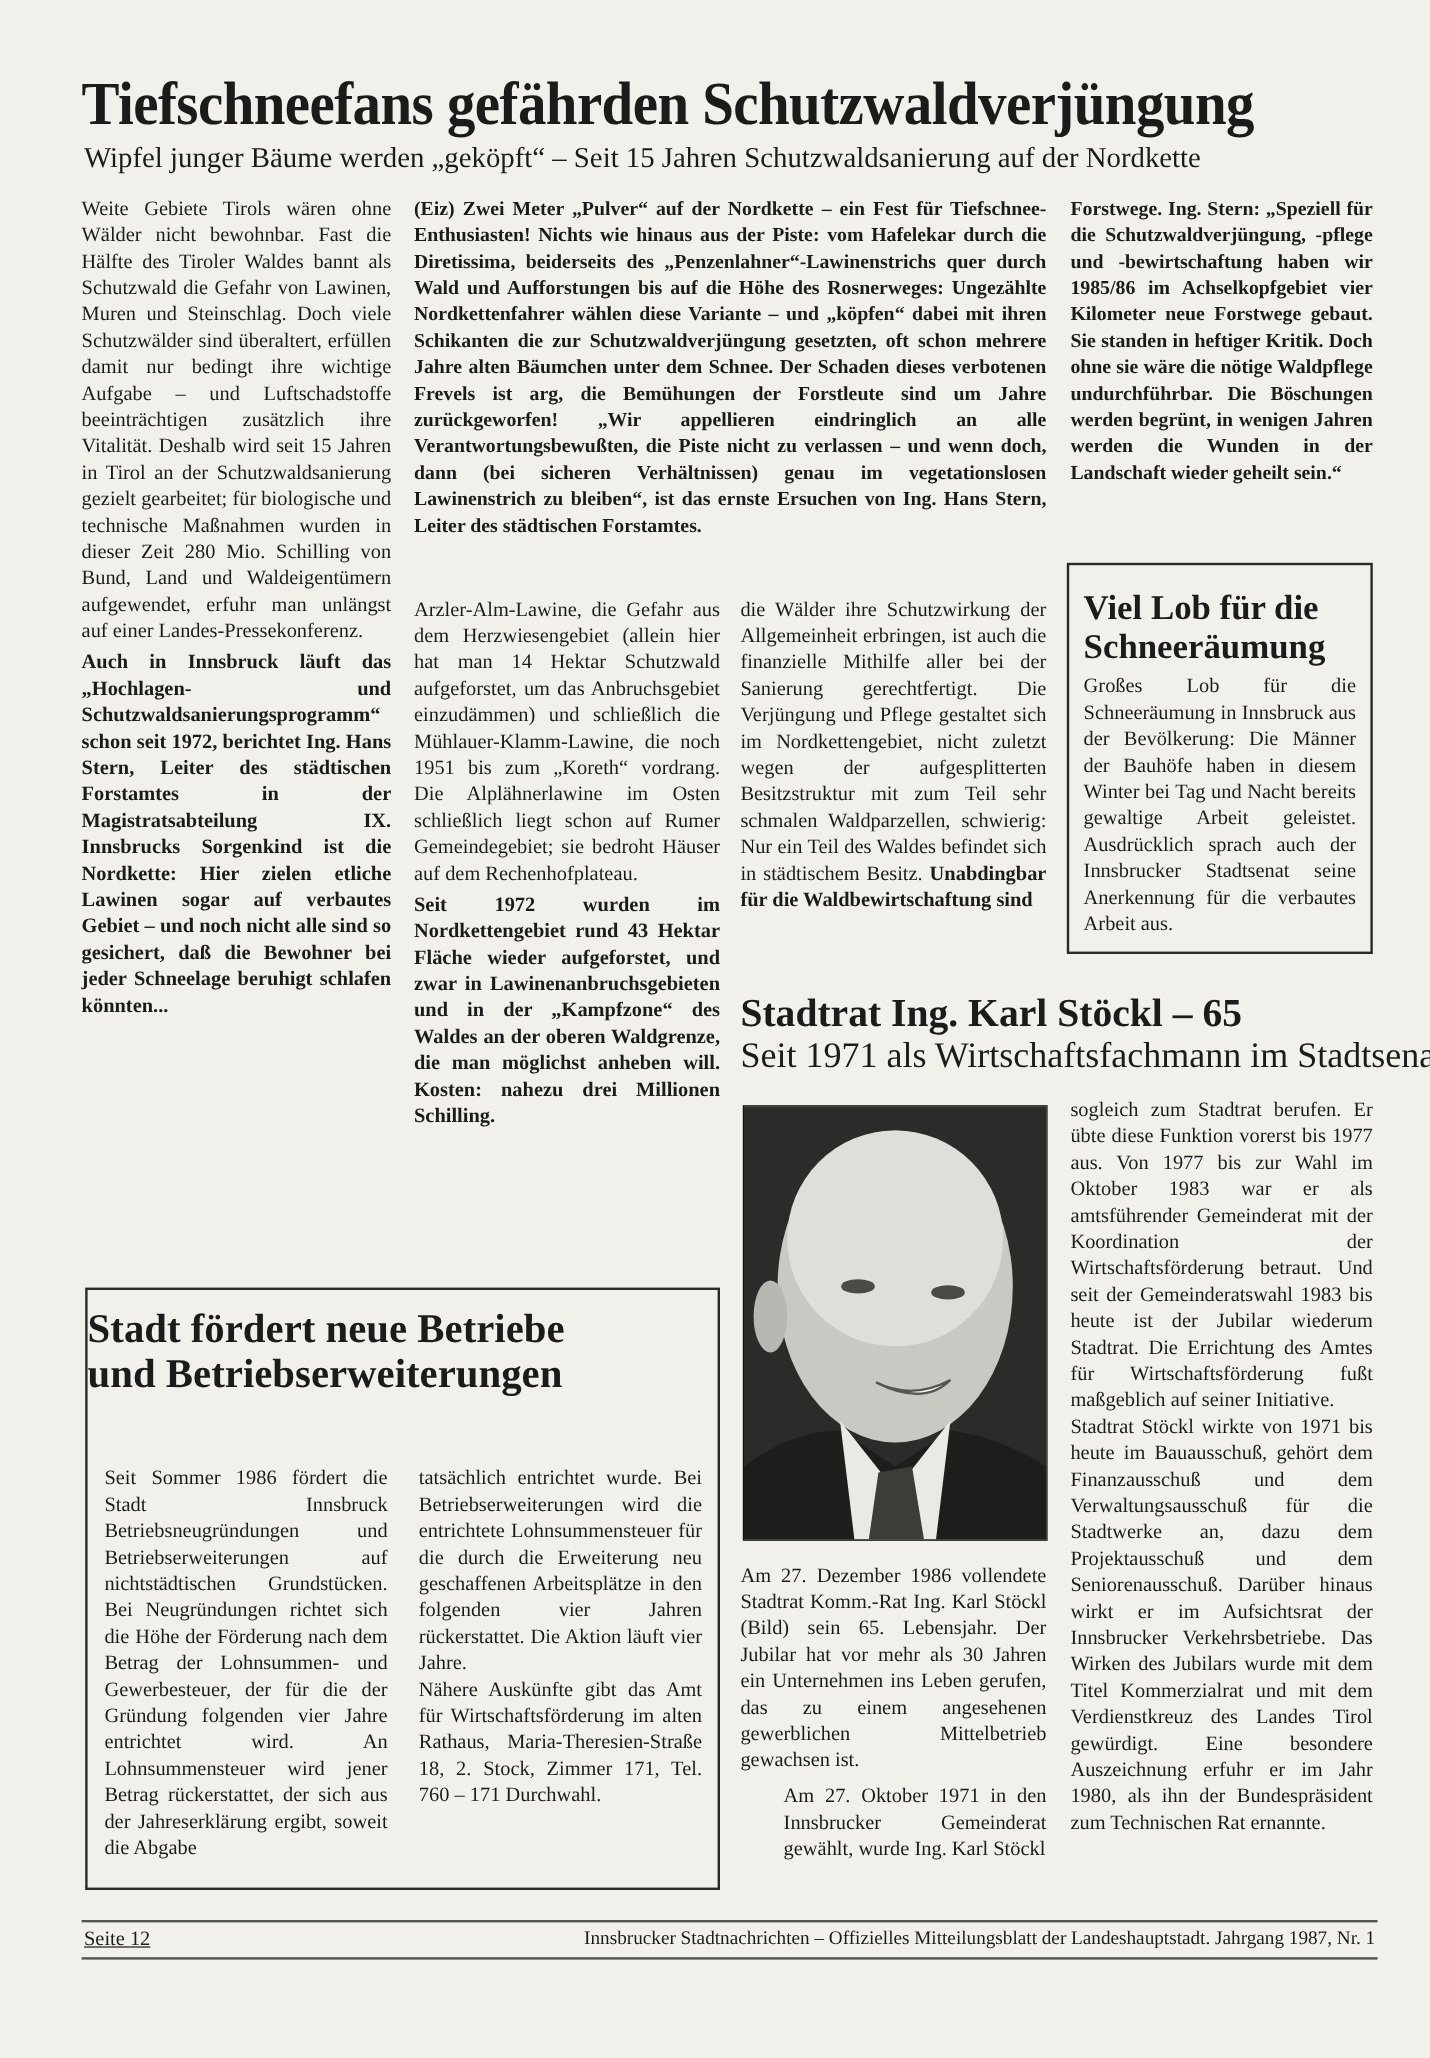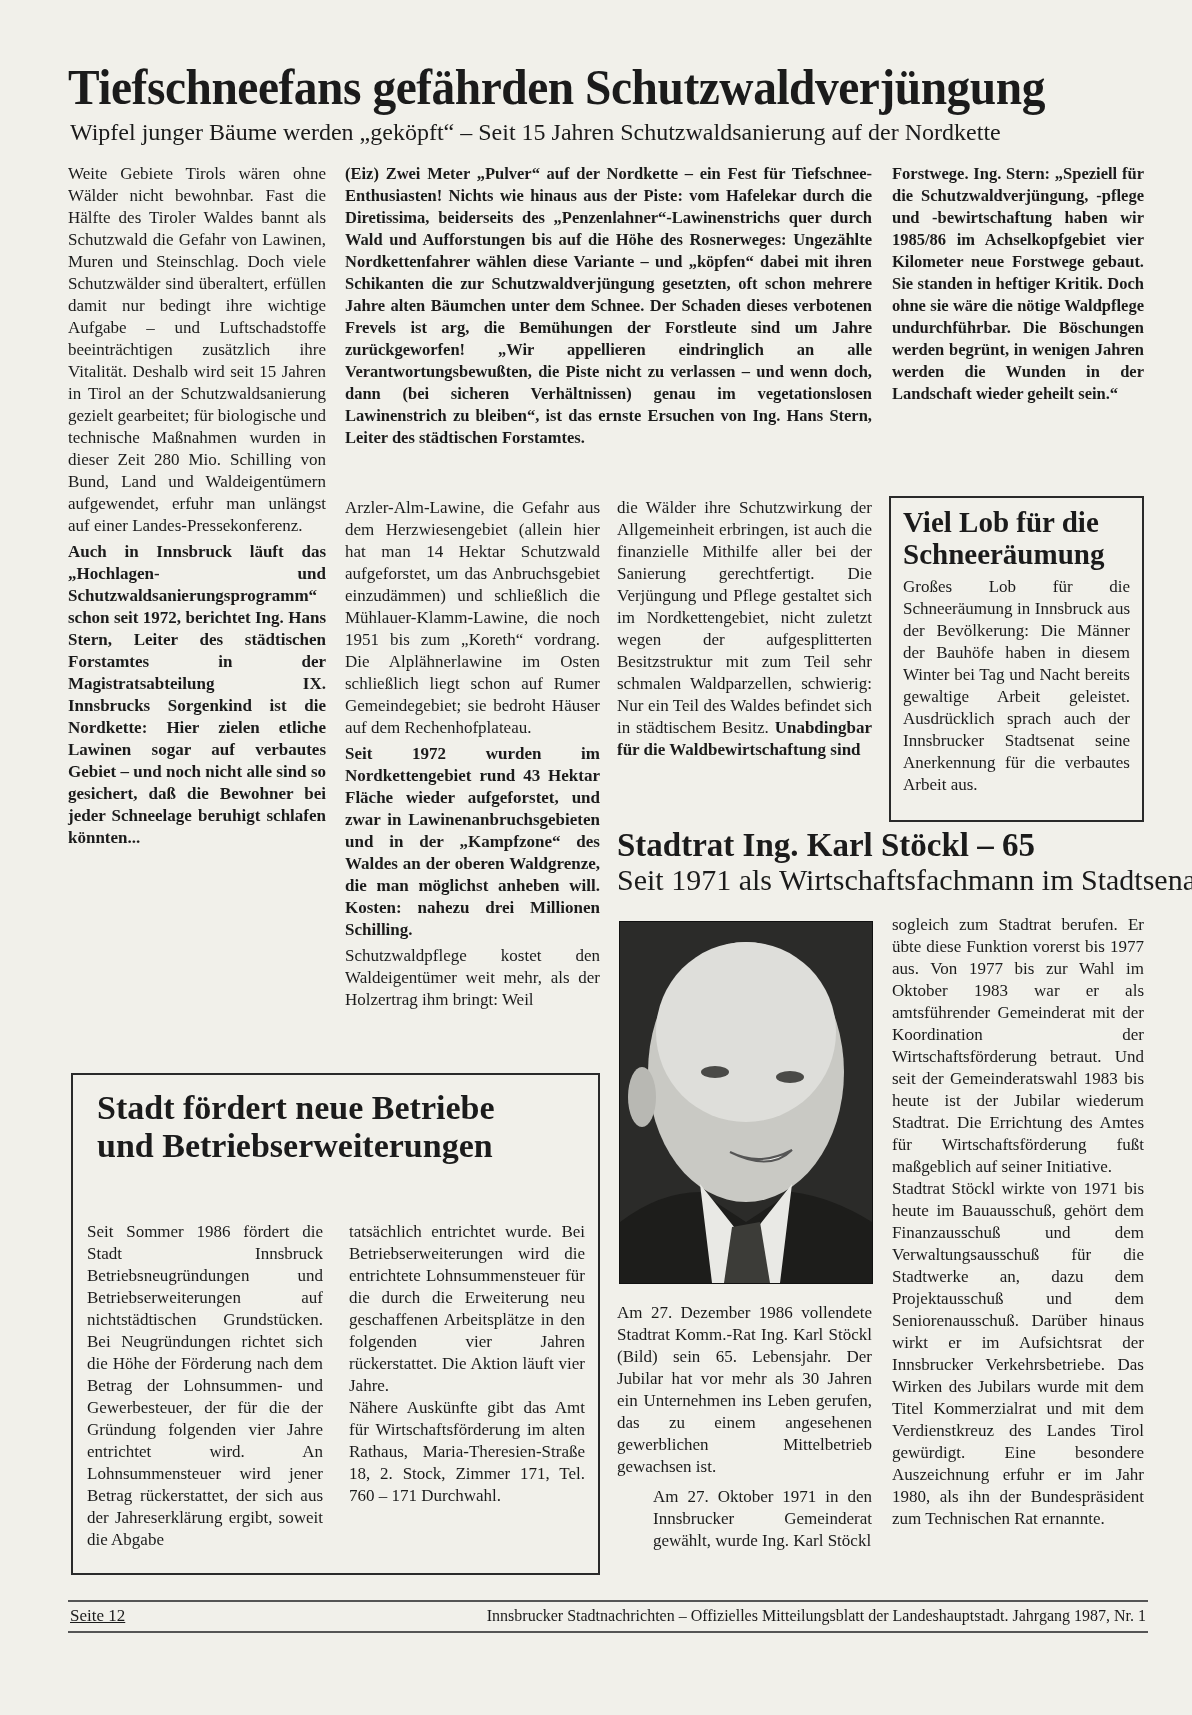--- a/index.html
+++ b/index.html
@@ -49,28 +49,27 @@
   <p class="bold" style="margin-top:4px;">Auch in Innsbruck läuft das „Hochlagen- und Schutzwaldsanierungsprogramm“ schon seit 1972, berichtet Ing. Hans Stern, Leiter des städtischen Forstamtes in der Magistratsabteilung IX. Innsbrucks Sorgenkind ist die Nordkette: Hier zielen etliche Lawinen sogar auf verbautes Gebiet – und noch nicht alle sind so gesichert, daß die Bewohner bei jeder Schneelage beruhigt schlafen könnten...</p>
 </div>
 
 <div class="abs col bold" style="left:345px; top:163px; width:527px; font-size:16.5px;">(Eiz) Zwei Meter „Pulver“ auf der Nordkette – ein Fest für Tiefschnee-Enthusiasten! Nichts wie hinaus aus der Piste: vom Hafelekar durch die Diretissima, beiderseits des „Penzenlahner“-Lawinenstrichs quer durch Wald und Aufforstungen bis auf die Höhe des Rosnerweges: Ungezählte Nordkettenfahrer wählen diese Variante – und „köpfen“ dabei mit ihren Schikanten die zur Schutzwaldverjüngung gesetzten, oft schon mehrere Jahre alten Bäumchen unter dem Schnee. Der Schaden dieses verbotenen Frevels ist arg, die Bemühungen der Forstleute sind um Jahre zurückgeworfen! „Wir appellieren eindringlich an alle Verantwortungsbewußten, die Piste nicht zu verlassen – und wenn doch, dann (bei sicheren Verhältnissen) genau im vegetationslosen Lawinenstrich zu bleiben“, ist das ernste Ersuchen von Ing. Hans Stern, Leiter des städtischen Forstamtes.</div>
 
 <div class="abs col bold" style="left:892px; top:163px; width:252px; font-size:16.5px;">Forstwege. Ing. Stern: „Speziell für die Schutzwaldverjüngung, -pflege und -bewirtschaftung haben wir 1985/86 im Achselkopfgebiet vier Kilometer neue Forstwege gebaut. Sie standen in heftiger Kritik. Doch ohne sie wäre die nötige Waldpflege undurchführbar. Die Böschungen werden begrünt, in wenigen Jahren werden die Wunden in der Landschaft wieder geheilt sein.“</div>
 
 <div class="abs col" style="left:345px; top:497px; width:255px;">
   <p>Arzler-Alm-Lawine, die Gefahr aus dem Herzwiesengebiet (allein hier hat man 14 Hektar Schutzwald aufgeforstet, um das Anbruchsgebiet einzudämmen) und schließlich die Mühlauer-Klamm-Lawine, die noch 1951 bis zum „Koreth“ vordrang. Die Alplähnerlawine im Osten schließlich liegt schon auf Rumer Gemeindegebiet; sie bedroht Häuser auf dem Rechenhofplateau.</p>
   <p class="bold" style="margin-top:4px;">Seit 1972 wurden im Nordkettengebiet rund 43 Hektar Fläche wieder aufgeforstet, und zwar in Lawinenanbruchsgebieten und in der „Kampfzone“ des Waldes an der oberen Waldgrenze, die man möglichst anheben will. Kosten: nahezu drei Millionen Schilling.</p>
-  <p style="margin-top:4px;">Schutzwaldpflege kostet den Waldeigentümer weit mehr, als der Holzertrag ihm bringt: Weil</p>
 </div>
 
 <div class="abs col" style="left:617px; top:497px; width:255px;">
   <p><span>die Wälder ihre Schutzwirkung der Allgemeinheit erbringen, ist auch die finanzielle Mithilfe aller bei der Sanierung gerechtfertigt. Die Verjüngung und Pflege gestaltet sich im Nordkettengebiet, nicht zuletzt wegen der aufgesplitterten Besitzstruktur mit zum Teil sehr schmalen Waldparzellen, schwierig: Nur ein Teil des Waldes befindet sich in städtischem Besitz.</span> <span class="bold">Unabdingbar für die Waldbewirtschaftung sind</span></p>
 </div>
 
-<div class="abs box" style="left:889px; top:496px; width:255px; height:326px; padding:8px 12px;">
+<div class="abs box" style="left:889px; top:469px; width:255px; height:326px; padding:20px 12px;">
   <h2 class="box-title">Viel Lob für die Schneeräumung</h2>
   <div class="col" style="margin-top:6px;">Großes Lob für die Schneeräumung in Innsbruck aus der Bevölkerung: Die Männer der Bauhöfe haben in diesem Winter bei Tag und Nacht bereits gewaltige Arbeit geleistet. Ausdrücklich sprach auch der Innsbrucker Stadtsenat seine Anerkennung für die verbautes Arbeit aus.</div>
 </div>
 
 <div class="abs" style="left:617px; top:826px; width:540px; font-weight:bold; font-size:33px; line-height:38px; white-space:nowrap;">Stadtrat Ing. Karl Stöckl – 65</div>
 <div class="abs" style="left:617px; top:866px; width:540px; font-size:30px; line-height:28px; white-space:nowrap;">Seit 1971 als Wirtschaftsfachmann im Stadtsenat</div>
 
 <div class="abs photo" style="left:619px; top:921px; width:252px; height:361px;" title="Portrait photo of Karl Stöckl">
   <svg width="252" height="361" viewBox="0 0 252 361">
     <rect x="0" y="0" width="252" height="361" fill="#2b2b29"></rect>
@@ -89,21 +88,21 @@
 <div class="abs col" style="left:617px; top:1302px; width:255px;">
   <p>Am 27. Dezember 1986 vollendete Stadtrat Komm.-Rat Ing. Karl Stöckl (Bild) sein 65. Lebensjahr. Der Jubilar hat vor mehr als 30 Jahren ein Unternehmen ins Leben gerufen, das zu einem angesehenen gewerblichen Mittelbetrieb gewachsen ist.</p>
   <p style="margin-top:8px;margin-left:36px;">Am 27. Oktober 1971 in den Innsbrucker Gemeinderat gewählt, wurde Ing. Karl Stöckl</p>
 </div>
 
 <div class="abs col" style="left:892px; top:914px; width:252px;">
   <p>sogleich zum Stadtrat berufen. Er übte diese Funktion vorerst bis 1977 aus. Von 1977 bis zur Wahl im Oktober 1983 war er als amtsführender Gemeinderat mit der Koordination der Wirtschaftsförderung betraut. Und seit der Gemeinderatswahl 1983 bis heute ist der Jubilar wiederum Stadtrat. Die Errichtung des Amtes für Wirtschaftsförderung fußt maßgeblich auf seiner Initiative.</p>
   <p>Stadtrat Stöckl wirkte von 1971 bis heute im Bauausschuß, gehört dem Finanzausschuß und dem Verwaltungsausschuß für die Stadtwerke an, dazu dem Projektausschuß und dem Seniorenausschuß. Darüber hinaus wirkt er im Aufsichtsrat der Innsbrucker Verkehrsbetriebe. Das Wirken des Jubilars wurde mit dem Titel Kommerzialrat und mit dem Verdienstkreuz des Landes Tirol gewürdigt. Eine besondere Auszeichnung erfuhr er im Jahr 1980, als ihn der Bundespräsident zum Technischen Rat ernannte.</p>
 </div>
 
-<div class="abs box" style="left:71px; top:1073px; width:529px; height:502px; padding:14px 24px;">
+<div class="abs box" style="left:71px; top:1073px; width:529px; height:502px; padding:14px 0;">
   <div class="box-title-lg">Stadt fördert neue Betriebe</div>
   <div class="box-title-lg">und Betriebserweiterungen</div>
   <div class="abs col" style="left:14px; top:146px; width:236px;">Seit Sommer 1986 fördert die Stadt Innsbruck Betriebsneugründungen und Betriebserweiterungen auf nichtstädtischen Grundstücken. Bei Neugründungen richtet sich die Höhe der Förderung nach dem Betrag der Lohnsummen- und Gewerbesteuer, der für die der Gründung folgenden vier Jahre entrichtet wird. An Lohnsummensteuer wird jener Betrag rückerstattet, der sich aus der Jahreserklärung ergibt, soweit die Abgabe</div>
   <div class="abs col" style="left:276px; top:146px; width:236px;">
     <p>tatsächlich entrichtet wurde. Bei Betriebserweiterungen wird die entrichtete Lohnsummensteuer für die durch die Erweiterung neu geschaffenen Arbeitsplätze in den folgenden vier Jahren rückerstattet. Die Aktion läuft vier Jahre.</p>
     <p>Nähere Auskünfte gibt das Amt für Wirtschaftsförderung im alten Rathaus, Maria-Theresien-Straße 18, 2. Stock, Zimmer 171, Tel. 760 – 171 Durchwahl.</p>
   </div>
 </div>
 
 <div class="abs footer-rule" style="left:68px; top:1600px; width:1080px;"></div>

